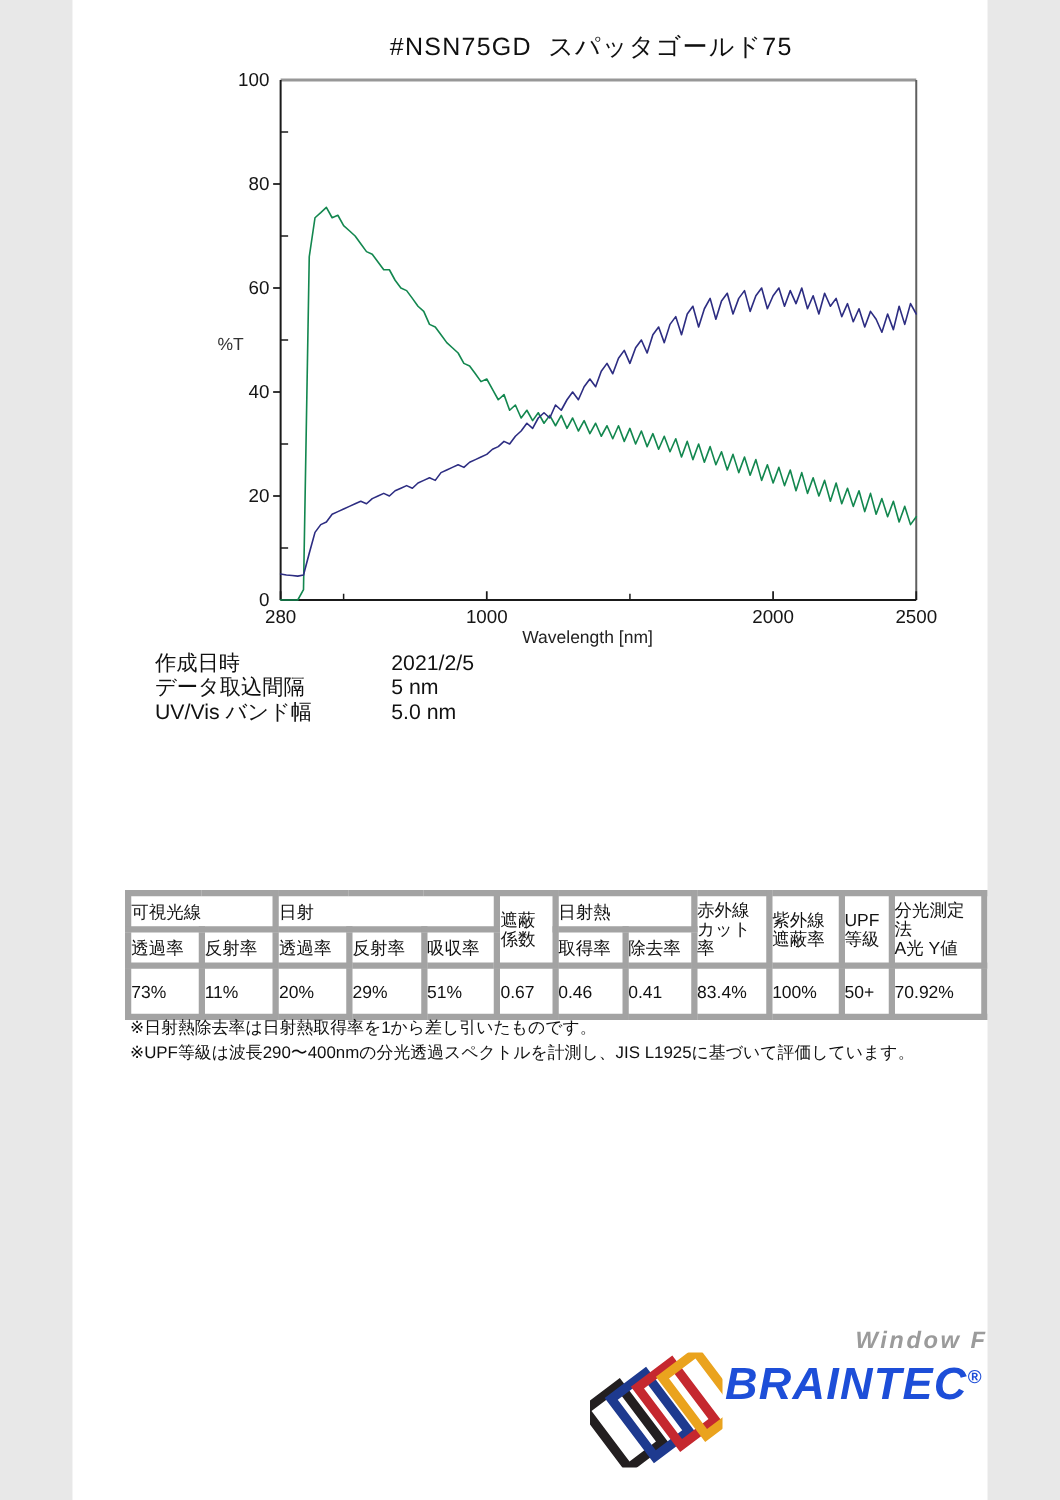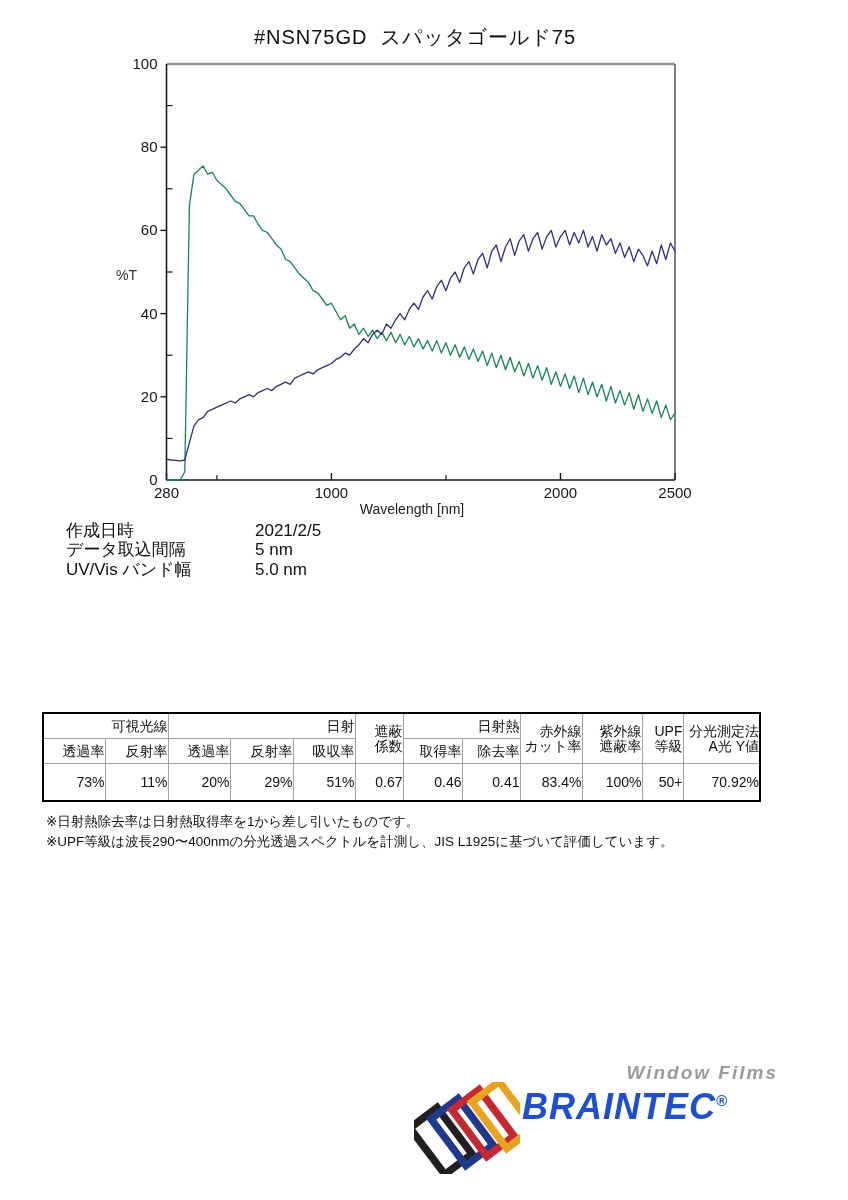--- a/index.html
+++ b/index.html
@@ -1,28 +1,28 @@
 <!DOCTYPE html>
 <html><head>
 <meta charset="utf-8">
 <style>
   html,body{margin:0;padding:0;background:#e8e8e8;}
-  .page{position:relative;width:848px;height:1200px;background:#ffffff;margin:0 auto;
+  .page{position:relative;width:732px;height:1200px;background:#ffffff;margin:0 auto;
         font-family:"Liberation Sans","DejaVu Sans",sans-serif;color:#111;overflow:hidden;}
   .title{position:absolute;left:0;top:24px;width:830px;text-align:center;
          font-size:20px;letter-spacing:1px;white-space:pre;color:#101010;}
   svg{position:absolute;left:0;top:0;}
   #plot{width:848px;height:535px;font-family:"Liberation Sans","DejaVu Sans",sans-serif;}
   .meta{position:absolute;left:66px;top:521px;font-size:17px;line-height:19.3px;}
   .meta-row{display:flex;}
   .meta-label{width:189px;}
   .meta-value{}
   table.results{position:absolute;left:42px;top:712px;border-collapse:collapse;
         table-layout:fixed;font-size:14px;}
-  table.results td,table.results th{border:1px solid #a3a3a3;text-align:right;vertical-align:middle;
+  table.results td,table.results th{border:5px solid #a3a3a3;text-align:left;vertical-align:middle;
         padding:0;font-weight:normal;white-space:pre-line;line-height:15px;}
   table.results{border:2px solid #000;}
   tr.h1 td{height:24px;}
   tr.h2 td{height:24px;}
   tr.vals td{height:36px;font-size:14px;}
   .notes{position:absolute;left:46px;top:812px;font-size:13.5px;line-height:19.5px;color:#101010;}
   .brand{position:absolute;left:522px;top:1086px;font-size:36px;font-weight:bold;
          font-style:italic;color:#1d4ed8;letter-spacing:1px;white-space:nowrap;}
   .brand .reg{font-size:15px;vertical-align:super;letter-spacing:0;}
   .tagline{position:absolute;left:522px;top:1062px;width:256px;text-align:right;

